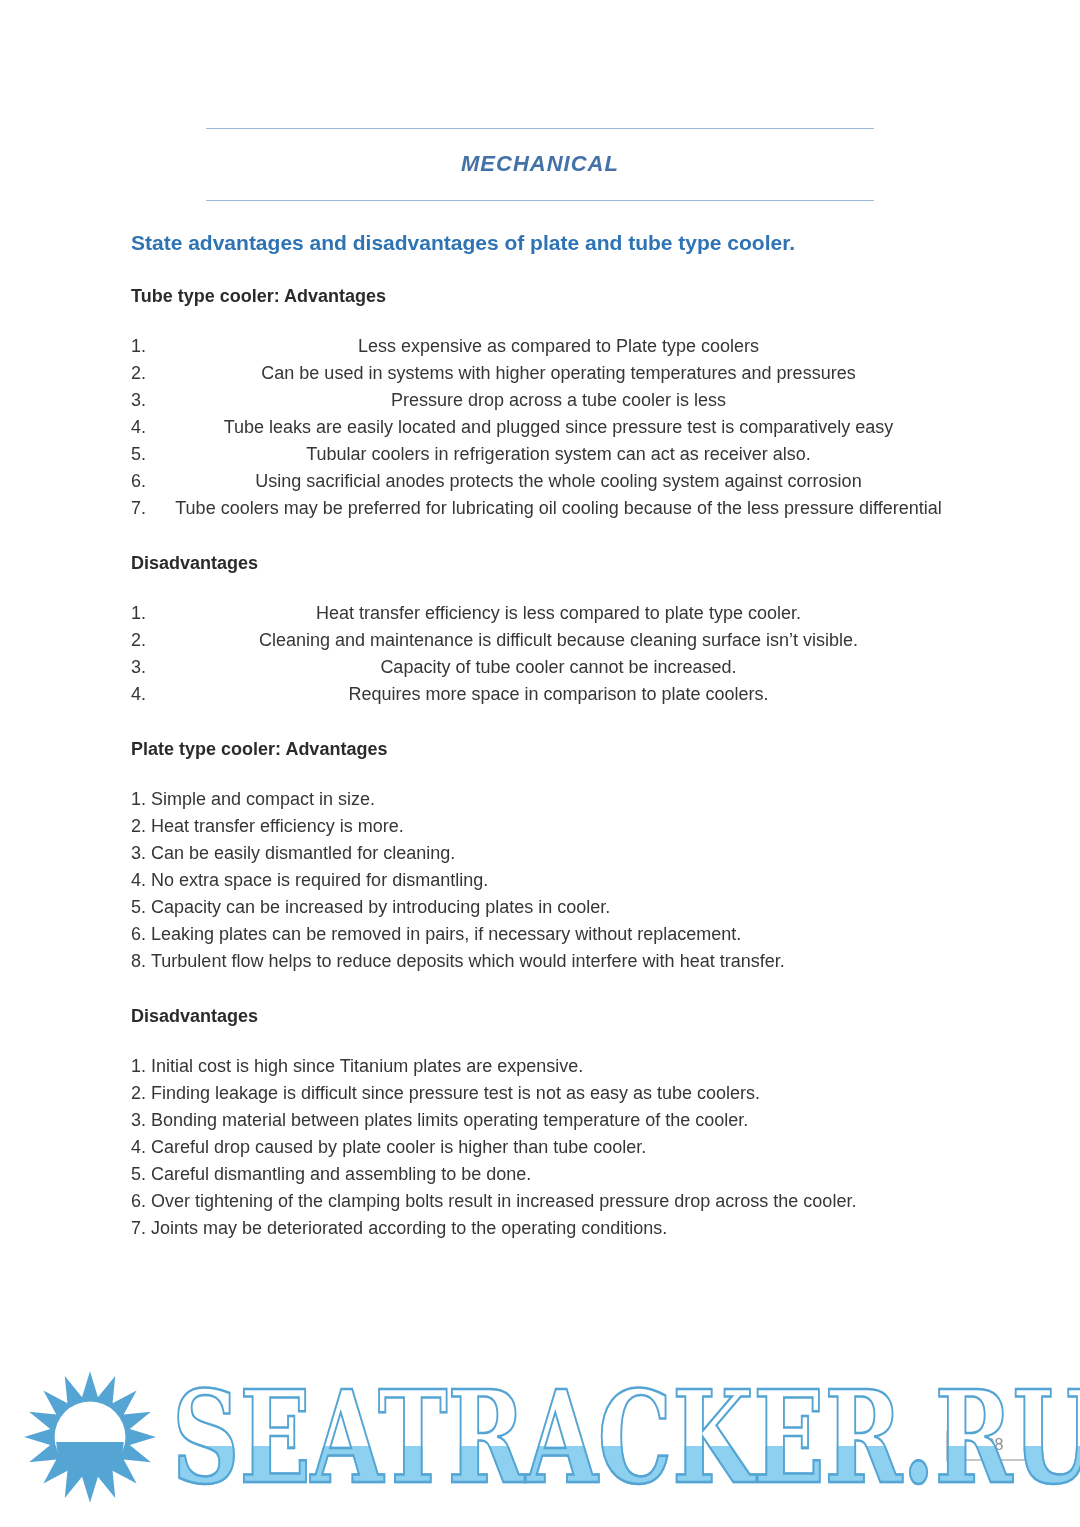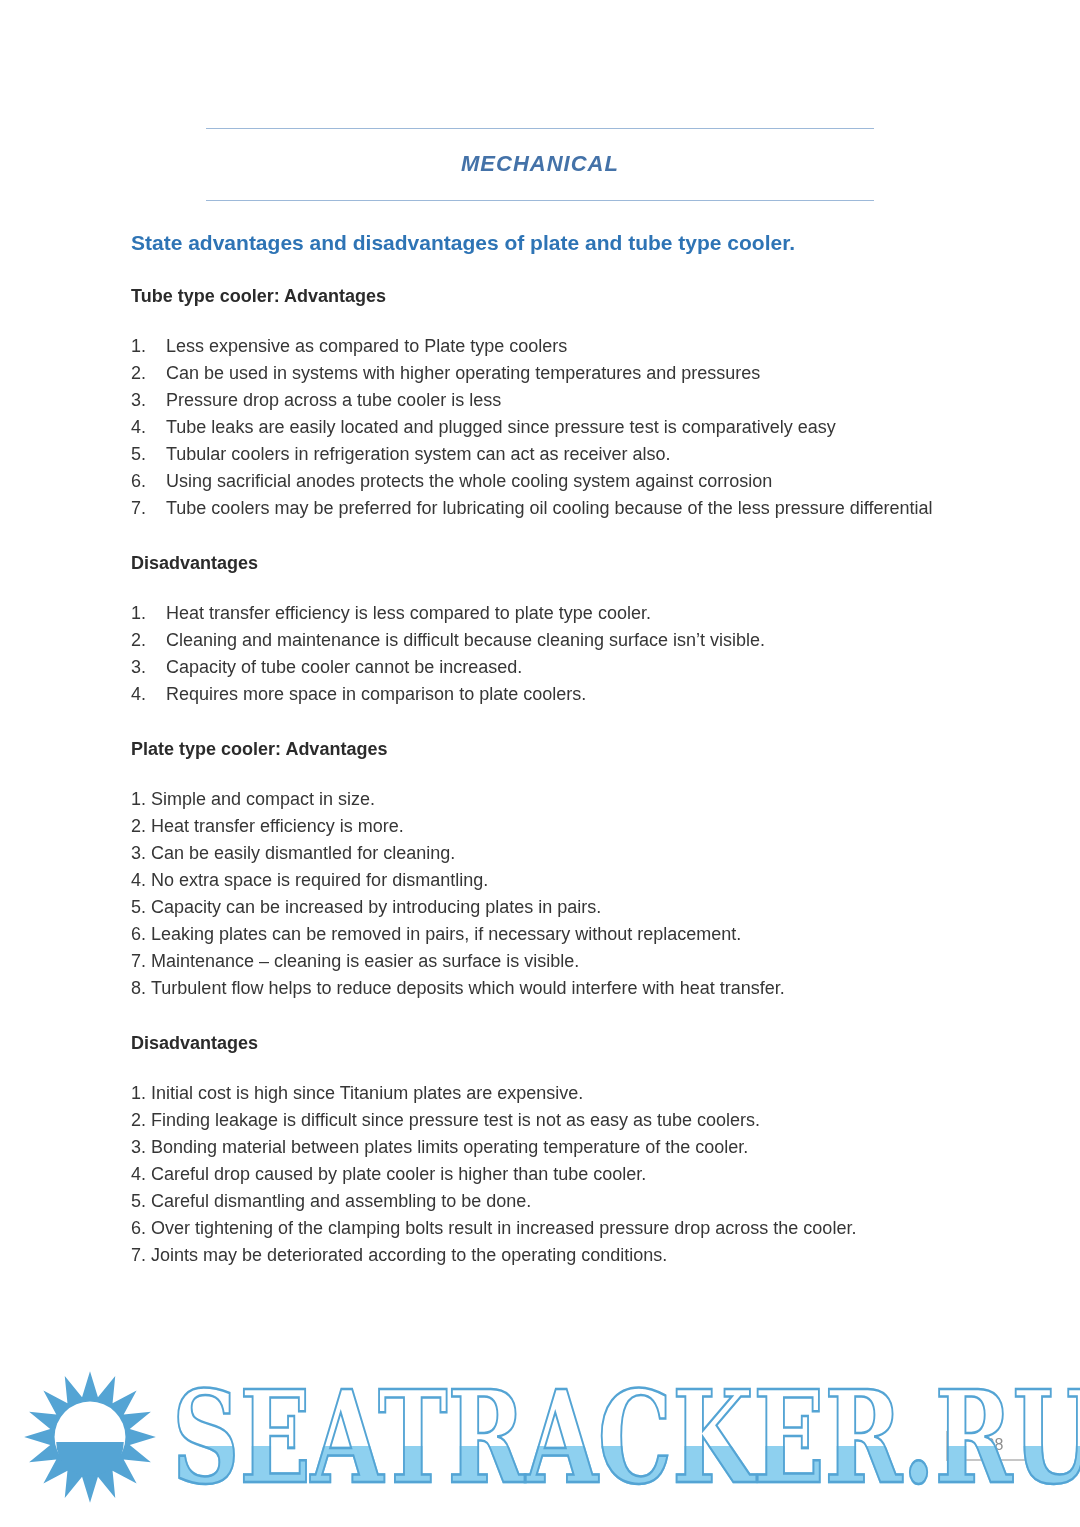--- a/index.html
+++ b/index.html
@@ -38,21 +38,21 @@
   .sec-heading{
     margin:31px 0 26px;
     font-size:18px; font-weight:bold;
     color:#2b2b2b;
   }
   ol.list{ margin:0; padding:0; list-style:none; font-size:18px; }
   ol.list li{ line-height:27px; }
   
   ol.list.hanging li{ display:flex; }
   ol.list.hanging .num{ flex:none; width:35px; }
-  ol.list.hanging .txt{ flex:1; }
+  ol.list.hanging .txt{ flex:1;text-align:center; }
   
   ol.list.inline .num{ margin-right:5px; }
   
   .footer-box{
     position:absolute; right:37px; bottom:66px;
     width:97px; height:30px; z-index:1;
     border-left:2px solid var(--footer-rule);
     border-right:2px solid var(--footer-rule);
     border-bottom:2px solid var(--footer-rule);
     display:flex; align-items:flex-end; justify-content:center;
@@ -141,23 +141,22 @@
             <span class="num">4.</span>
             <span class="txt">Requires more space in comparison to plate coolers.</span>
           </li>
         </ol>
         <p class="sec-heading">Plate type cooler: Advantages</p>
         <ol class="list inline">
           <li><span class="num">1.</span><span class="txt">Simple and compact in size.</span></li>
           <li><span class="num">2.</span><span class="txt">Heat transfer efficiency is more.</span></li>
           <li><span class="num">3.</span><span class="txt">Can be easily dismantled for cleaning.</span></li>
           <li><span class="num">4.</span><span class="txt">No extra space is required for dismantling.</span></li>
-          <li><span class="num">5.</span><span class="txt">Capacity can be increased by introducing plates in pairs.</span></li>
+          <li><span class="num">5.</span><span class="txt">Capacity can be increased by introducing plates in cooler.</span></li>
           <li><span class="num">6.</span><span class="txt">Leaking plates can be removed in pairs, if necessary without replacement.</span></li>
-          <li><span class="num">7.</span><span class="txt">Maintenance – cleaning is easier as surface is visible.</span></li>
           <li><span class="num">8.</span><span class="txt">Turbulent flow helps to reduce deposits which would interfere with heat transfer.</span></li>
         </ol>
         <p class="sec-heading">Disadvantages</p>
         <ol class="list inline">
           <li><span class="num">1.</span><span class="txt">Initial cost is high since Titanium plates are expensive.</span></li>
           <li><span class="num">2.</span><span class="txt">Finding leakage is difficult since pressure test is not as easy as tube coolers.</span></li>
           <li><span class="num">3.</span><span class="txt">Bonding material between plates limits operating temperature of the cooler.</span></li>
           <li><span class="num">4.</span><span class="txt">Careful drop caused by plate cooler is higher than tube cooler.</span></li>
           <li><span class="num">5.</span><span class="txt">Careful dismantling and assembling to be done.</span></li>
           <li><span class="num">6.</span><span class="txt">Over tightening of the clamping bolts result in increased pressure drop across the cooler.</span></li>

